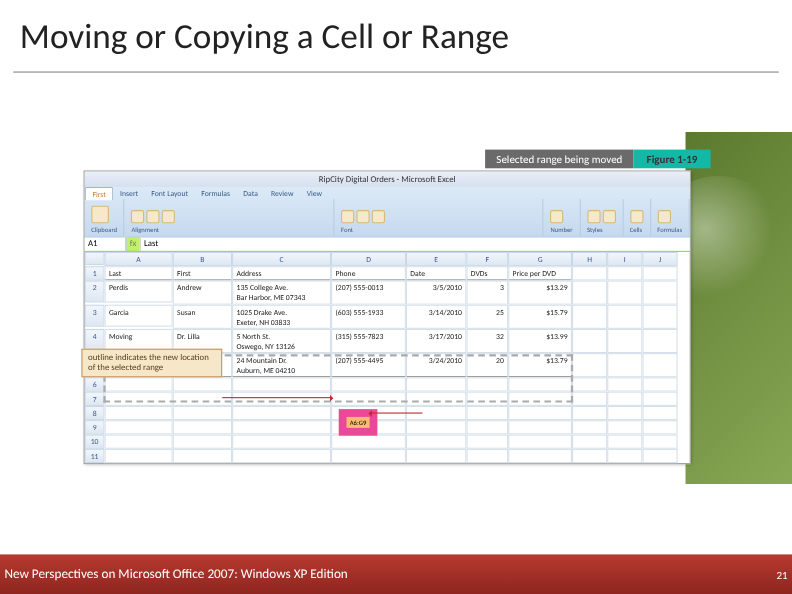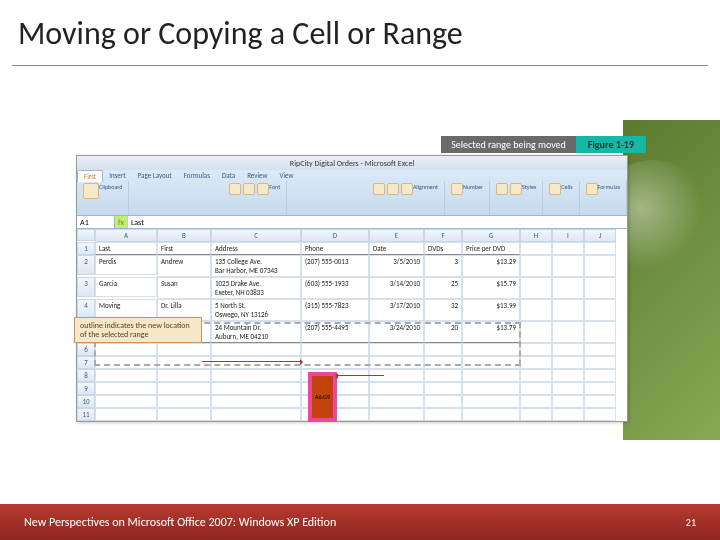--- a/index.html
+++ b/index.html
@@ -11,44 +11,44 @@
 .fighdr{display:flex;justify-content:flex-end;align-items:center;margin-bottom:2px;gap:0}
 .figc{background:#6a6a6a;color:#fff;font-size:10px;padding:2px 10px;font-weight:400}
 .fign{background:#14b8a6;color:#333;font-size:10px;padding:2px 12px;font-weight:600}
 .excel{border:1px solid #999;background:#fff;width:552px;box-shadow:1px 1px 3px rgba(0,0,0,.2)}
 .extitle{background:linear-gradient(#e9eef7,#d6e0ee);font-size:8px;text-align:center;padding:2px;color:#333}
 .ribbon{background:linear-gradient(#dceaf7,#c5d9ee);height:46px;display:flex;border-bottom:1px solid #9cb6d3}
 .tabs{position:absolute;top:0;left:0;display:flex;font-size:7px}
 .tab{padding:1px 6px;color:#3a5a88}
 .tab.on{background:#fff;border:1px solid #9cb6d3;border-bottom:none;border-radius:2px 2px 0 0;color:#d07b2c}
 .ribbody{position:relative;width:100%;display:flex;padding-top:11px}
-.rgrp{border-right:1px solid #b8cde2;padding:2px 6px;display:flex;flex-direction:row;justify-content:flex-end;font-size:6px;color:#3a5a88;text-align:left}
+.rgrp{border-right:1px solid #b8cde2;padding:2px 6px;display:flex;flex-direction:column;justify-content:flex-end;font-size:6px;color:#3a5a88;text-align:left}
 .rbtns{display:flex;gap:2px;margin-bottom:2px}
 .rbtn{width:12px;height:12px;background:#f7e8c9;border:1px solid #d9b977;border-radius:2px}
 .rbtn.lg{width:16px;height:16px}
 .fbar{display:flex;border-bottom:1px solid #9cb6d3;background:#bef264;font-size:8px}
 .namebox{width:38px;border-right:1px solid #9cb6d3;padding:1px 3px;background:#fff}
 .fx{padding:1px 3px;color:#777}
 .fxv{padding:1px 3px;flex:1;background:#fff;border-left:1px solid #ccc}
 .grid{display:grid;grid-template-columns:18px 62px 54px 90px 68px 55px 38px 58px 32px 32px 32px;font-size:7px}
 .gh{background:linear-gradient(#f2f6fb,#dde7f2);border:1px solid #c9d7e6;text-align:center;color:#3a5a88;padding:1px 0;font-weight:400}
 .rh{background:linear-gradient(#f2f6fb,#dde7f2);border:1px solid #c9d7e6;text-align:center;color:#3a5a88;padding:1px 0}
 .cell{border:1px solid #d6e0ea;padding:1px 3px;background:#fff;color:#222;white-space:nowrap;overflow:hidden}
 .cell.r{text-align:right}
 .cell.tb{border-bottom:1px solid #888}
 .hdr{font-weight:400}
 .row2{height:20px}
 .sel{position:absolute;border:2px solid #aaa;border-style:dashed}
 .callout{position:absolute;background:#f6e7c8;border:1px solid #c7955e;font-size:8px;padding:3px 5px;color:#5a3d1b;line-height:1.15}
 .arrow{position:absolute;height:1px;background:#c2282e}
 .arrow:after{content:"";position:absolute;right:-4px;top:-2px;border:3px solid transparent;border-left-color:#c2282e}
-.tip{position:absolute;background:#c2410c;border:4px solid #ec4899;font-size:6px;padding:17px 3px}
+.tip{position:absolute;background:#fdba74;border:7px solid #ec4899;font-size:6px;padding:1px 3px}
 .sidebar{position:absolute;right:0;top:120px;width:100px;height:320px;background:linear-gradient(135deg,#5b7a2e,#89a855);border-left:3px solid #fff;overflow:hidden}
 .sidebar:before{content:"";position:absolute;left:-30px;top:40px;width:120px;height:120px;background:radial-gradient(circle at 40% 40%,rgba(255,255,255,.4),transparent 60%);border-radius:50%}
-.footer{position:absolute;bottom:0;left:0;right:0;height:36px;background:linear-gradient(#b73a2f,#8e2620);color:#fff;display:flex;align-items:center;justify-content:space-between;padding:0 24px;font-size:12px}
+.footer{position:absolute;bottom:0;left:0;right:0;height:36px;background:linear-gradient(#b73a2f,#8e2620);color:#fff;display:flex;align-items:center;justify-content:space-between;padding:0 4px;font-size:12px}
 .footer .pg{font-size:10px}
 .corner{width:18px;height:12px}
 </style>
 </head>
 <body>
 
 <div class="slide">
   <div class="title">Moving or Copying a Cell or Range</div>
   <hr class="rule">
 
@@ -60,47 +60,47 @@
       <div class="fign">Figure 1-19</div>
     </div>
 
     <div class="excel">
       <div class="extitle">RipCity Digital Orders - Microsoft Excel</div>
       <div class="ribbon">
         <div class="ribbody">
           <div class="tabs">
             <div class="tab on">First</div>
             <div class="tab">Insert</div>
-            <div class="tab">Page Layout</div>
+            <div class="tab">Font Layout</div>
             <div class="tab">Formulas</div>
             <div class="tab">Data</div>
             <div class="tab">Review</div>
             <div class="tab">View</div>
           </div>
           <div class="rgrp">
               <div class="rbtns">
                 <div class="rbtn lg"></div>
               </div>
               <span>Clipboard</span>
             </div>
           <div class="rgrp" style="flex:1">
               <div class="rbtns">
                 <div class="rbtn"></div>
                 <div class="rbtn"></div>
                 <div class="rbtn"></div>
               </div>
+              <span>Alignment</span>
+            </div>
+          <div class="rgrp" style="flex:1">
+              <div class="rbtns">
+                <div class="rbtn"></div>
+                <div class="rbtn"></div>
+                <div class="rbtn"></div>
+              </div>
               <span>Font</span>
-            </div>
-          <div class="rgrp" style="flex:1">
-              <div class="rbtns">
-                <div class="rbtn"></div>
-                <div class="rbtn"></div>
-                <div class="rbtn"></div>
-              </div>
-              <span>Alignment</span>
             </div>
           <div class="rgrp">
               <div class="rbtns">
                 <div class="rbtn"></div>
               </div>
               <span>Number</span>
             </div>
           <div class="rgrp">
               <div class="rbtns">
                 <div class="rbtn"></div>

